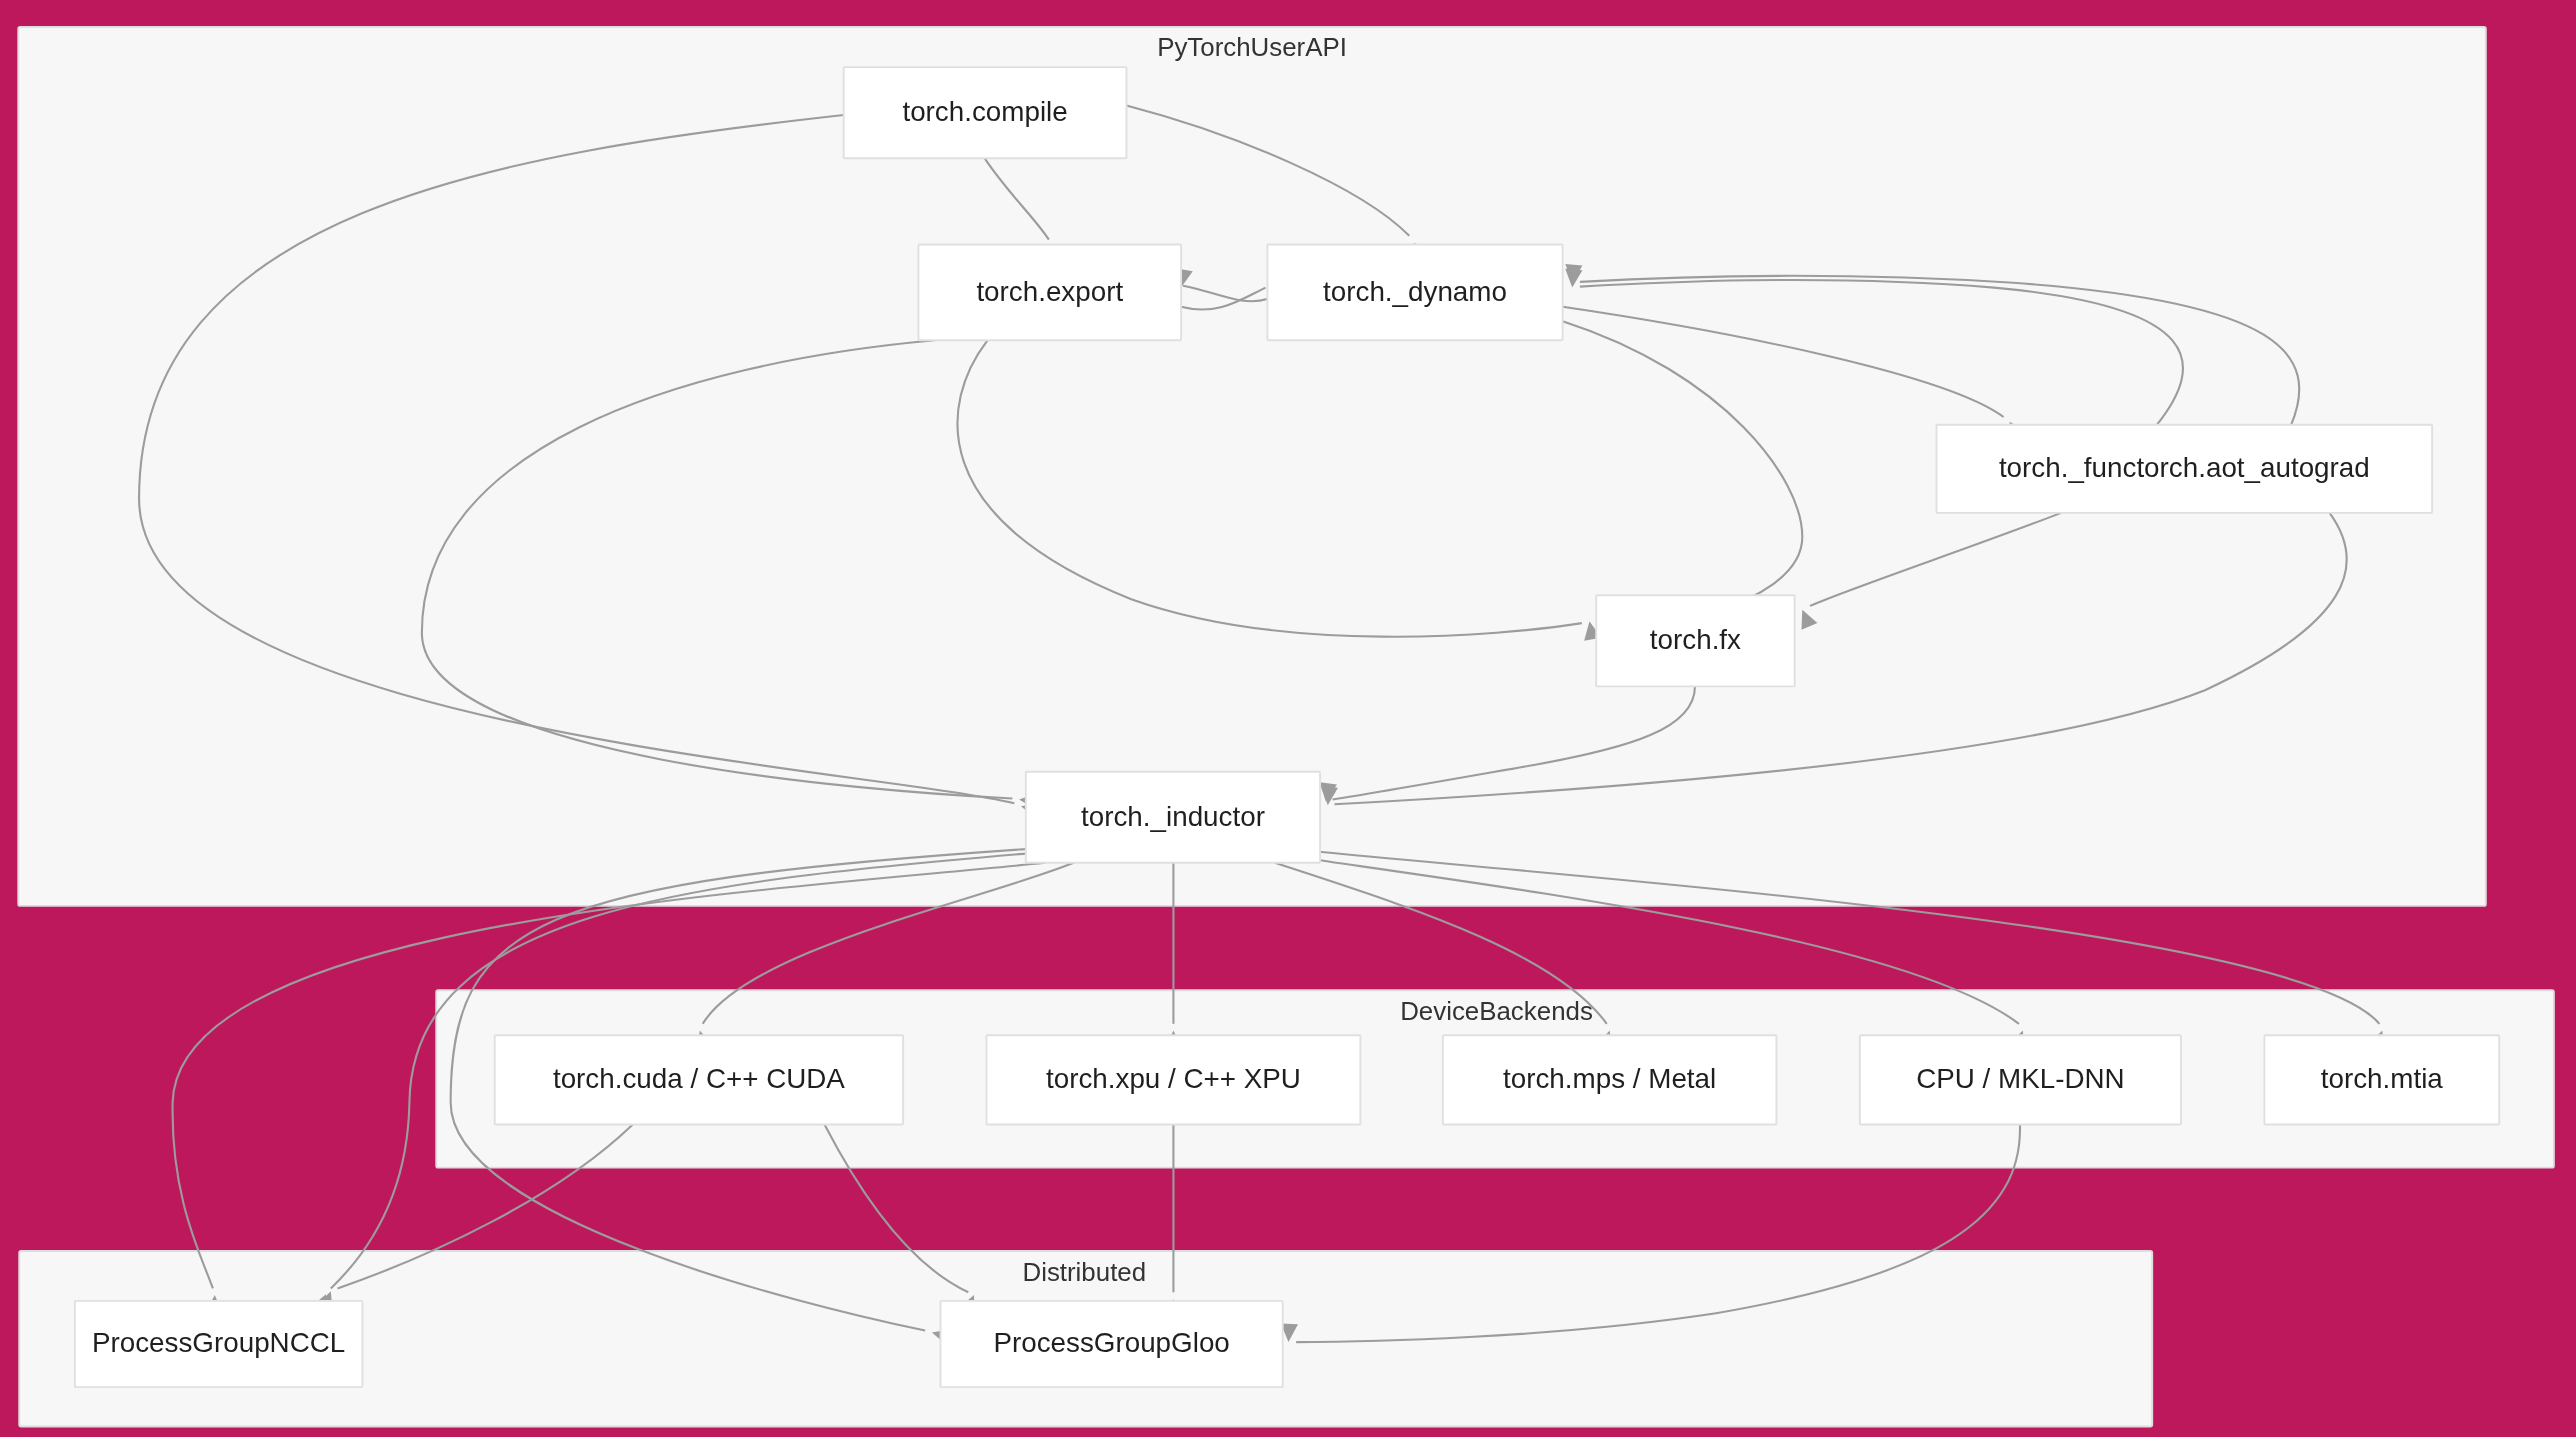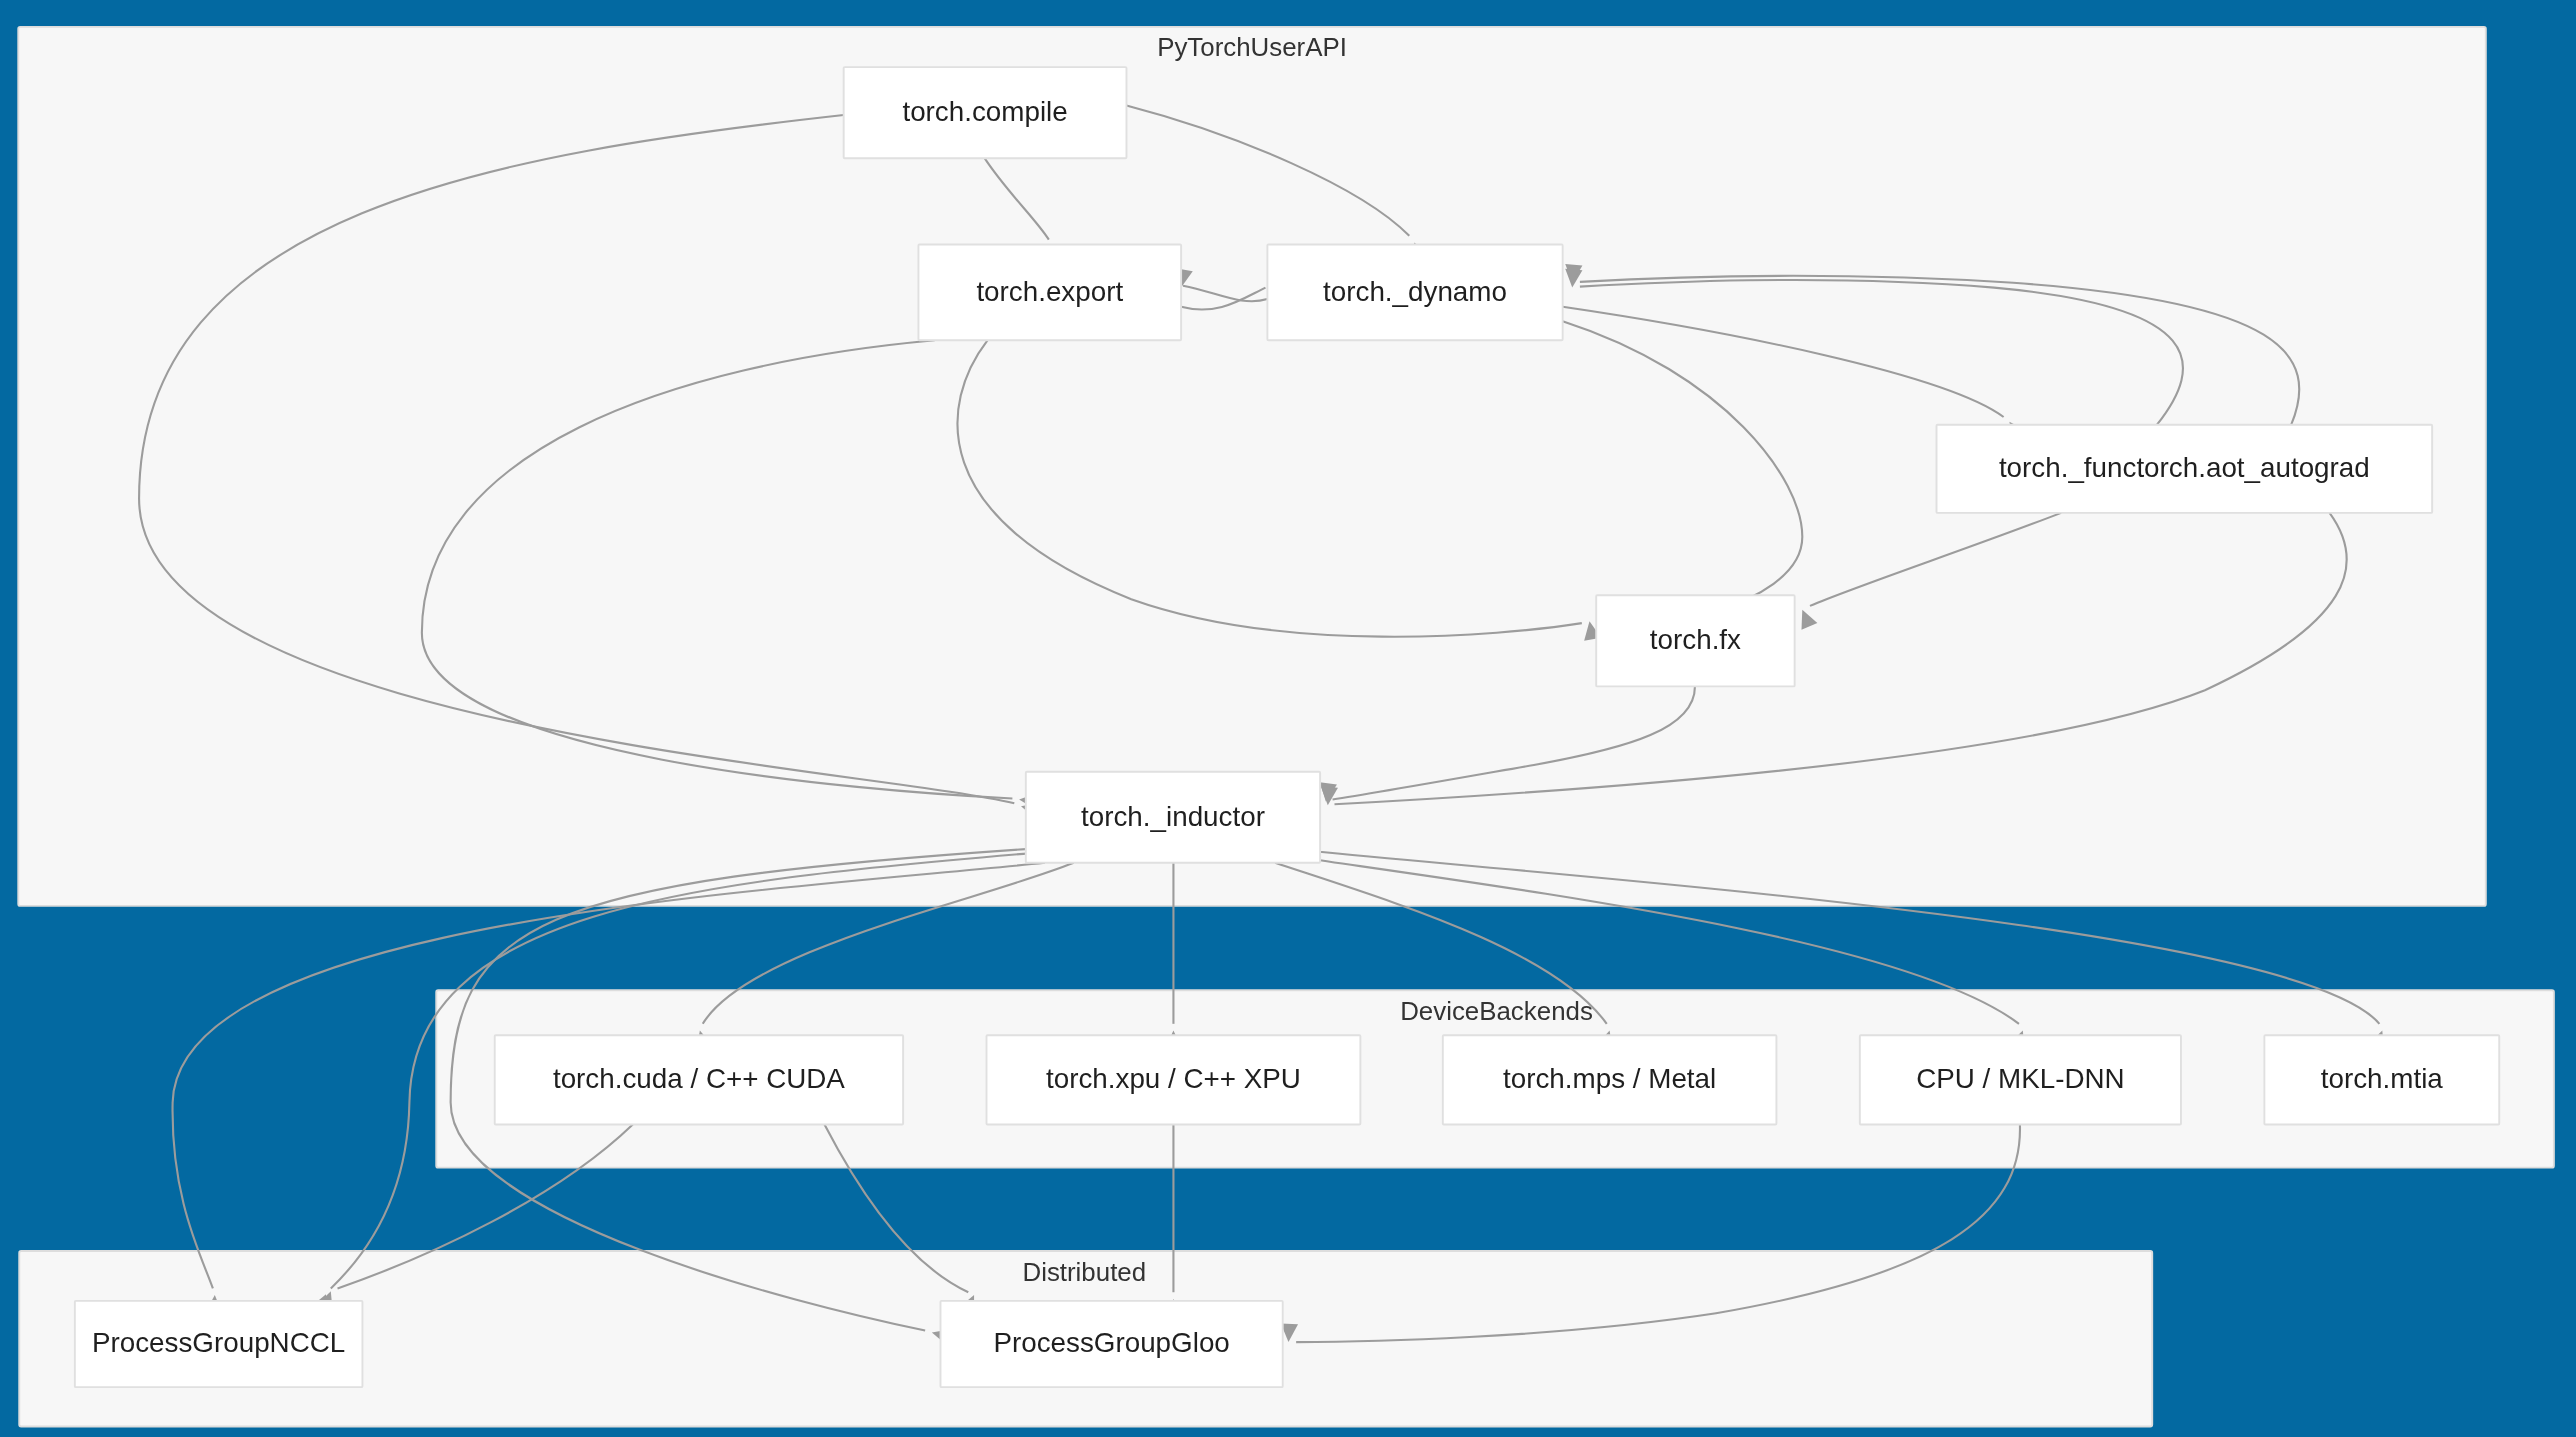--- a/index.html
+++ b/index.html
@@ -4,21 +4,21 @@
 <style>
   html, body {
     margin: 0;
     padding: 0;
     background: #F1EFED;
   }
   #canvas {
     position: relative;
     width: 2576px;
     height: 1437px;
-    background: #0369a1;
+    background: #be185d;
     font-family: "Liberation Sans", sans-serif;
     overflow: hidden;
   }
   #graph-svg {
     position: absolute;
     left: 0;
     top: 0;
     width: 2576px;
     height: 1437px;
   }

